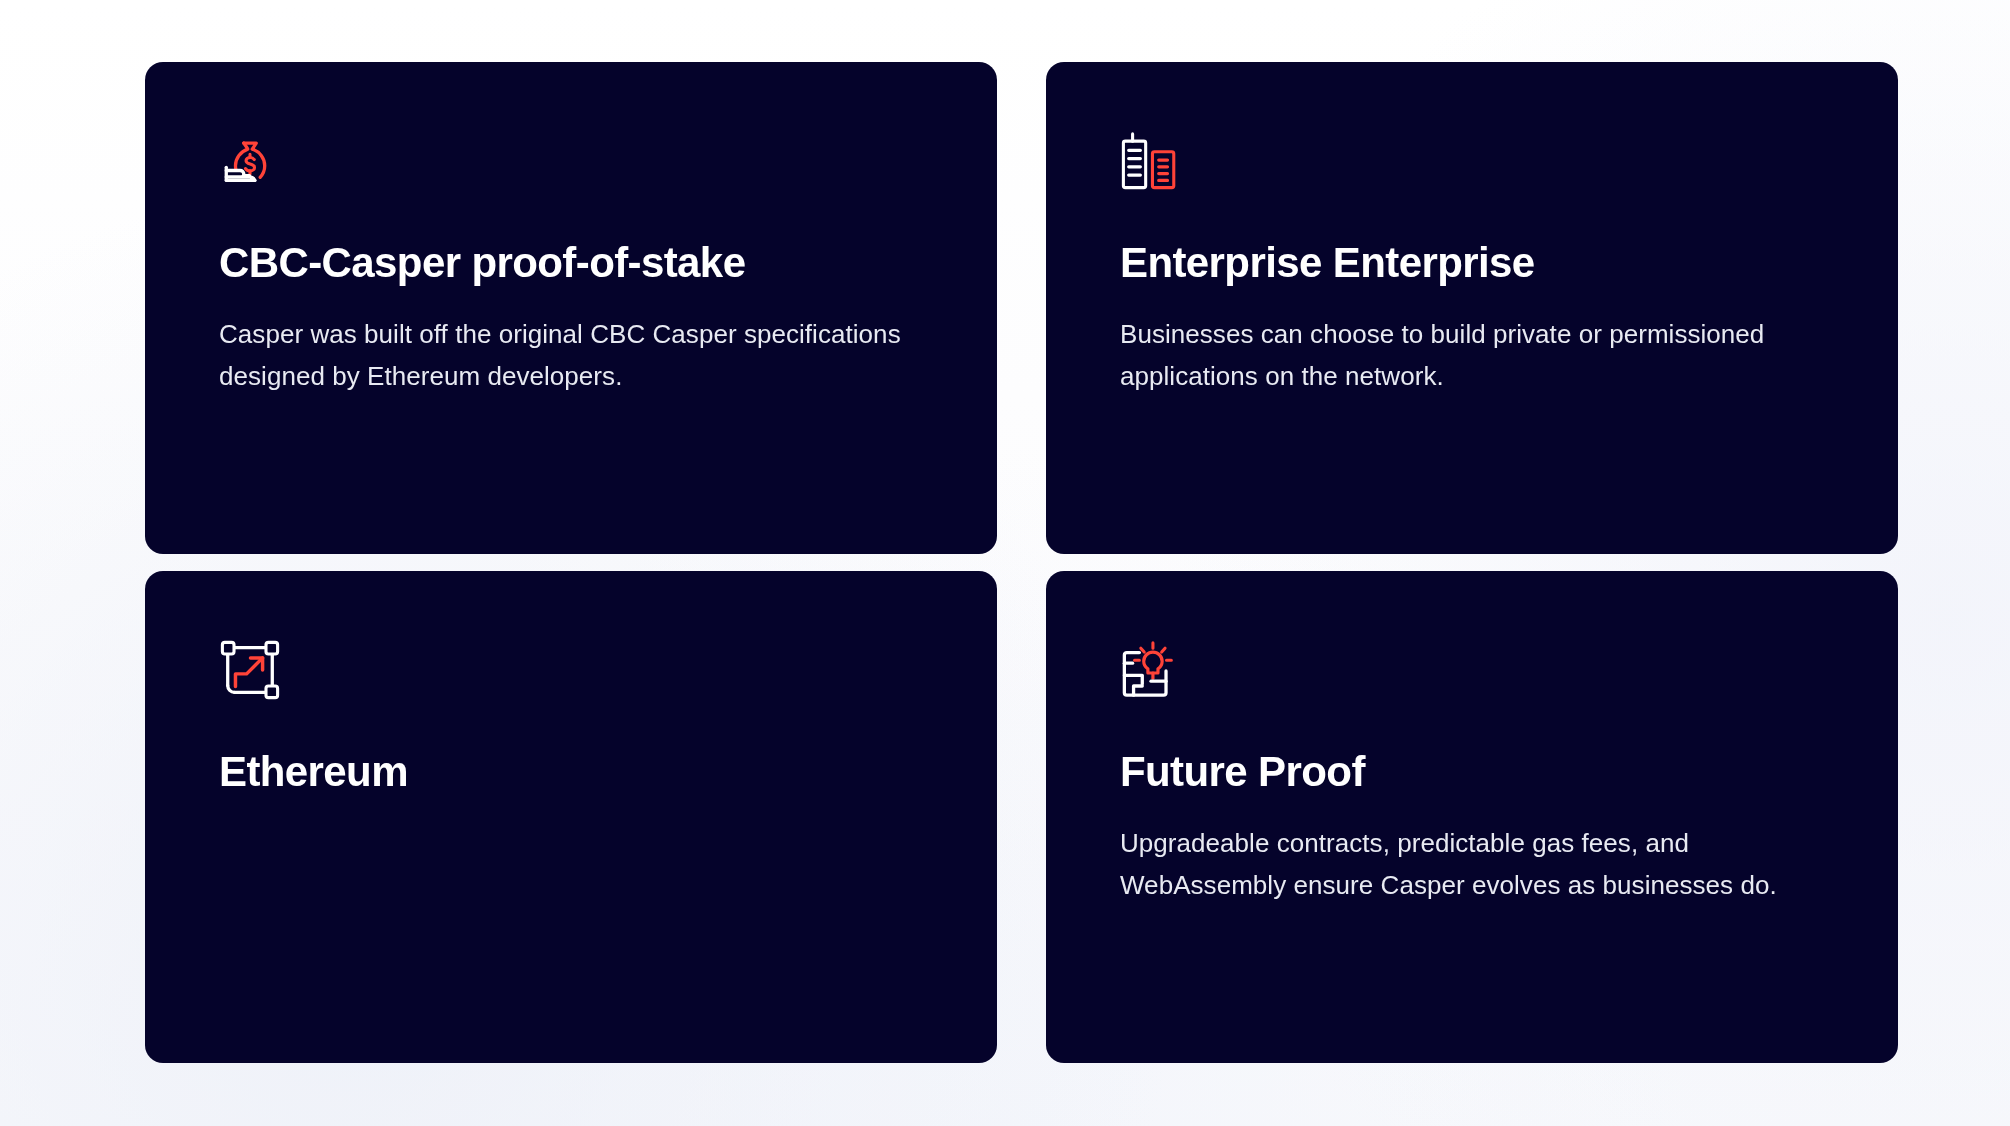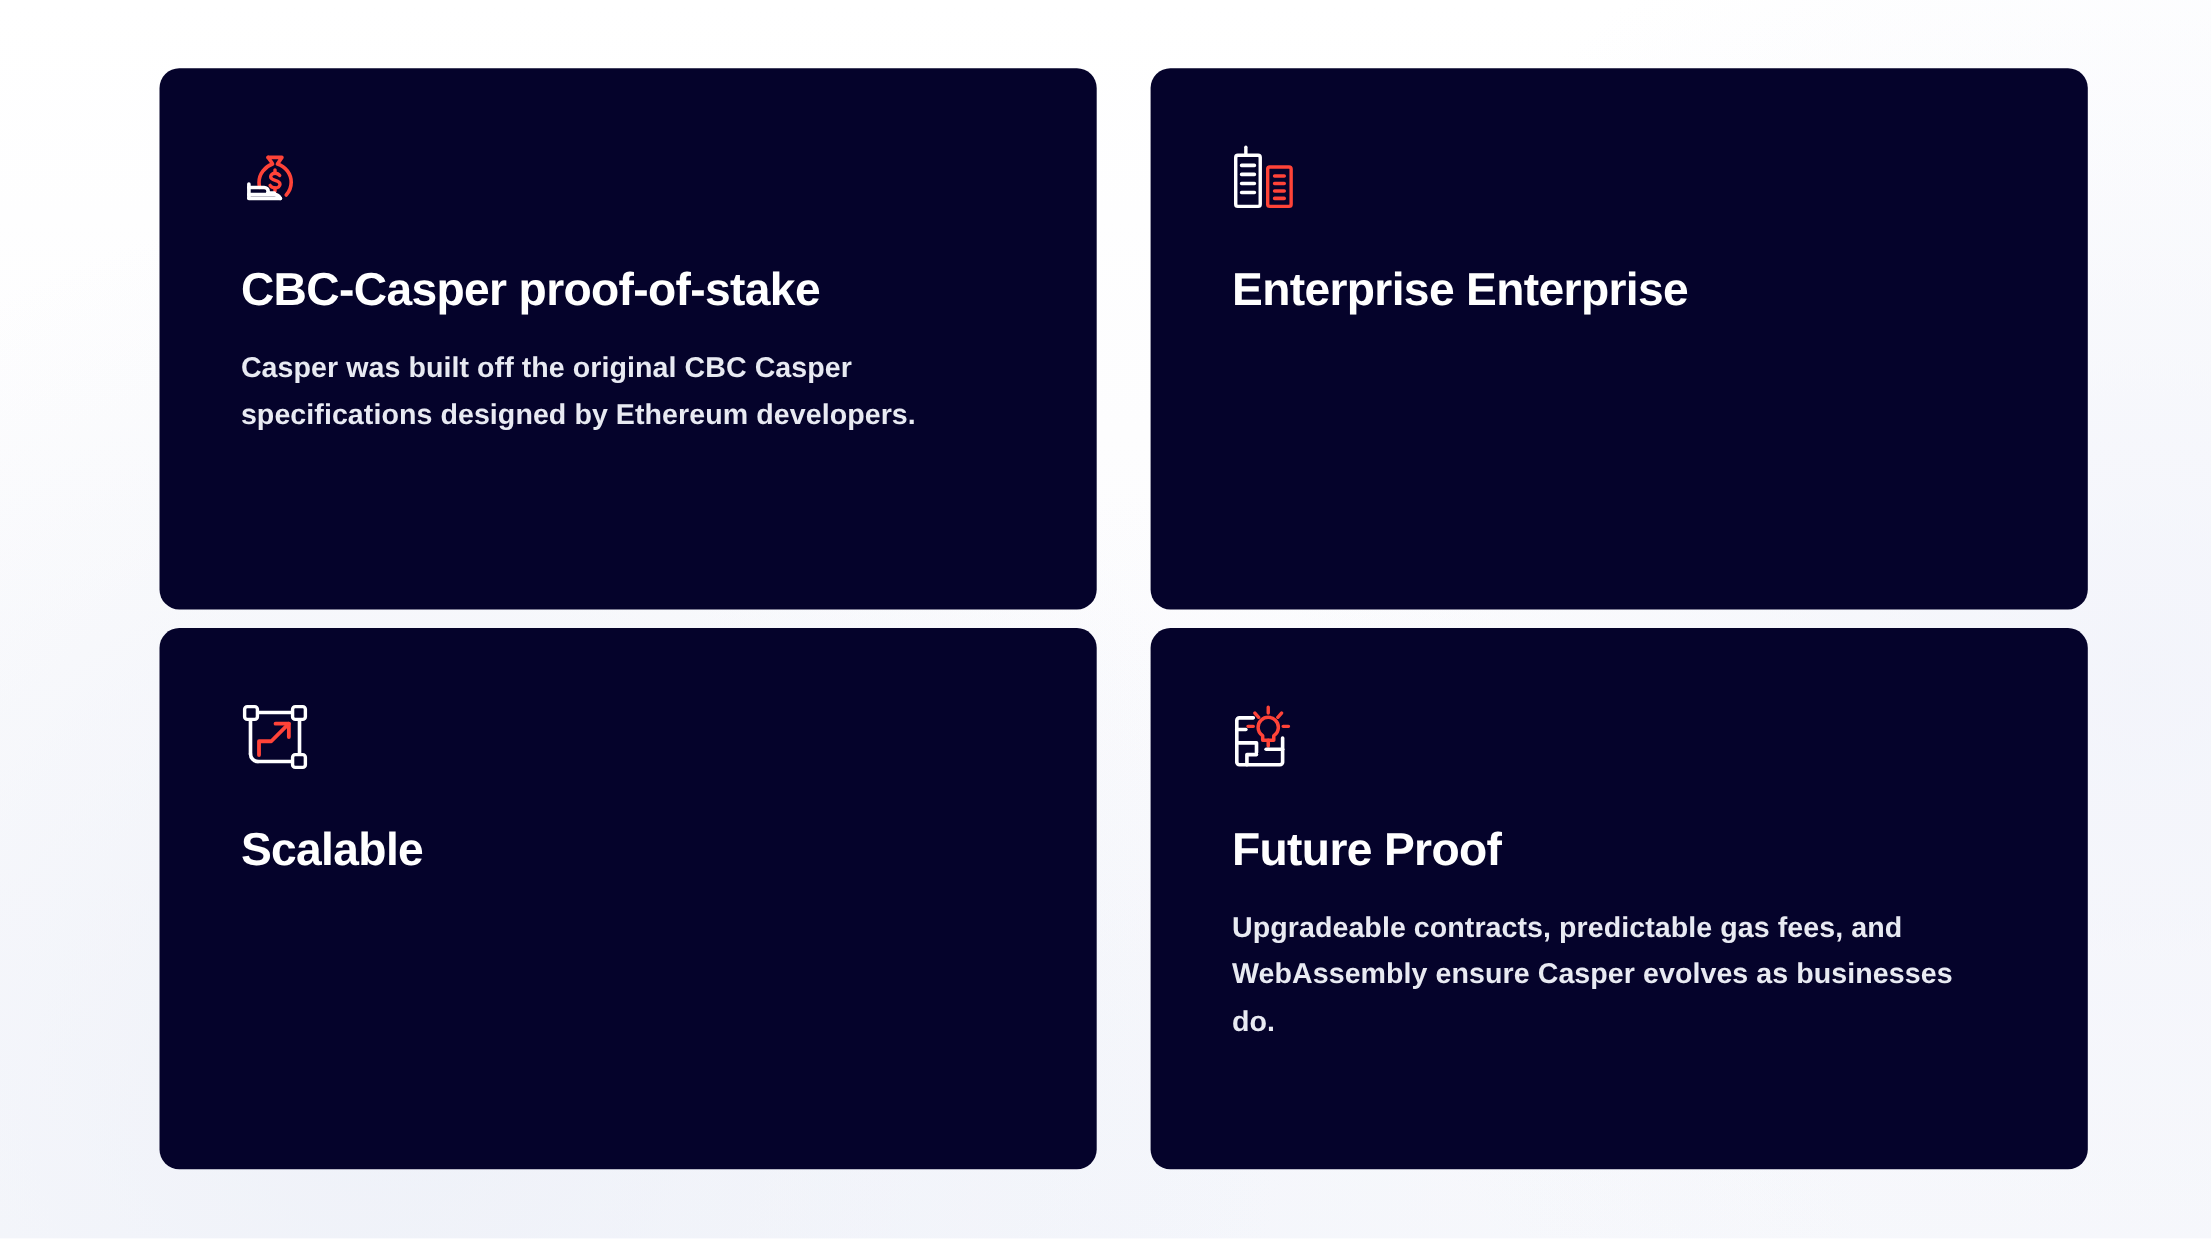--- a/index.html
+++ b/index.html
@@ -63,21 +63,21 @@
     line-height: 1.12;
     font-weight: 700;
     letter-spacing: -0.6px;
     margin-bottom: 27px;
   }
 
   .card-desc {
     color: #e8eaf2;
     font-size: 26px;
     line-height: 1.63;
-    font-weight: 700;
+    font-weight: 400;
     letter-spacing: 0.05px;
     max-width: 700px;
   }
 </style>
 </head>
 <body>
 
 <div class="bg-layer"></div>
 
 <div class="grid">
@@ -113,39 +113,40 @@
         <rect x="3.5" y="11.5" width="23" height="48" rx="2" stroke="#ffffff" stroke-width="3.2"></rect>
 
         <path d="M9 21h12M9 29.5h12M9 38h12M9 46.5h12" stroke="#ffffff" stroke-width="3.4" stroke-linecap="round"></path>
 
         <rect x="33.5" y="22.5" width="22" height="37" rx="2" stroke="#ff4338" stroke-width="3.2"></rect>
 
         <path d="M40 31h9M40 38h9M40 45h9M40 52h9" stroke="#ff4338" stroke-width="3.4" stroke-linecap="round"></path>
       </svg>
     </span>
     <h3 class="card-title">Enterprise Enterprise</h3>
+    <p class="card-desc">Businesses can choose to build private or permissioned applications on the network.</p>
   </div>
 
   <div class="card">
     <span class="card-icon">
       <svg viewBox="0 0 64 64" width="62" height="62" fill="none" xmlns="http://www.w3.org/2000/svg">
 
         <path d="M16 9h32M9 16v32M55 16v32M16 55h32" stroke="#ffffff" stroke-width="3.4" stroke-linecap="round"></path>
         <path d="M9 16a7 7 0 0 1 7-7" stroke="#ffffff" stroke-width="3.4" stroke-linecap="round"></path>
         <path d="M9 48a7 7 0 0 0 7 7" stroke="#ffffff" stroke-width="3.4" stroke-linecap="round"></path>
 
         <rect x="3.5" y="3.5" width="12" height="12" rx="2.5" fill="#05032b" stroke="#ffffff" stroke-width="3.2"></rect>
         <rect x="48.5" y="3.5" width="12" height="12" rx="2.5" fill="#05032b" stroke="#ffffff" stroke-width="3.2"></rect>
         <rect x="48.5" y="48.5" width="12" height="12" rx="2.5" fill="#05032b" stroke="#ffffff" stroke-width="3.2"></rect>
 
         <path d="M17 49V36h11.5L45 19.5" stroke="#ff4338" stroke-width="3.6" stroke-linecap="round" stroke-linejoin="round"></path>
         <path d="M32.5 19.5H45V32" stroke="#ff4338" stroke-width="3.6" stroke-linecap="round" stroke-linejoin="round"></path>
       </svg>
     </span>
-    <h3 class="card-title">Scalable</h3>
+    <h3 class="card-title">Ethereum</h3>
   </div>
 
   <div class="card">
     <span class="card-icon">
       <svg viewBox="0 0 64 64" width="62" height="62" fill="none" xmlns="http://www.w3.org/2000/svg">
 
         <path d="M34 4v5.5M21.5 9.5l3.5 4M46.5 9.5l-3.5 4M15 22h5M48 22h5" stroke="#ff4338" stroke-width="3.2" stroke-linecap="round"></path>
 
         <path d="M34 13.5c-5.2 0-9.5 4.2-9.5 9.4 0 3.3 1.7 6.2 4.3 7.9v4.3h10.4v-4.3c2.6-1.7 4.3-4.6 4.3-7.9 0-5.2-4.3-9.4-9.5-9.4z" stroke="#ff4338" stroke-width="3.3" stroke-linejoin="round"></path>
         <path d="M34 35.1v5.4" stroke="#ff4338" stroke-width="3.3" stroke-linecap="round"></path>

